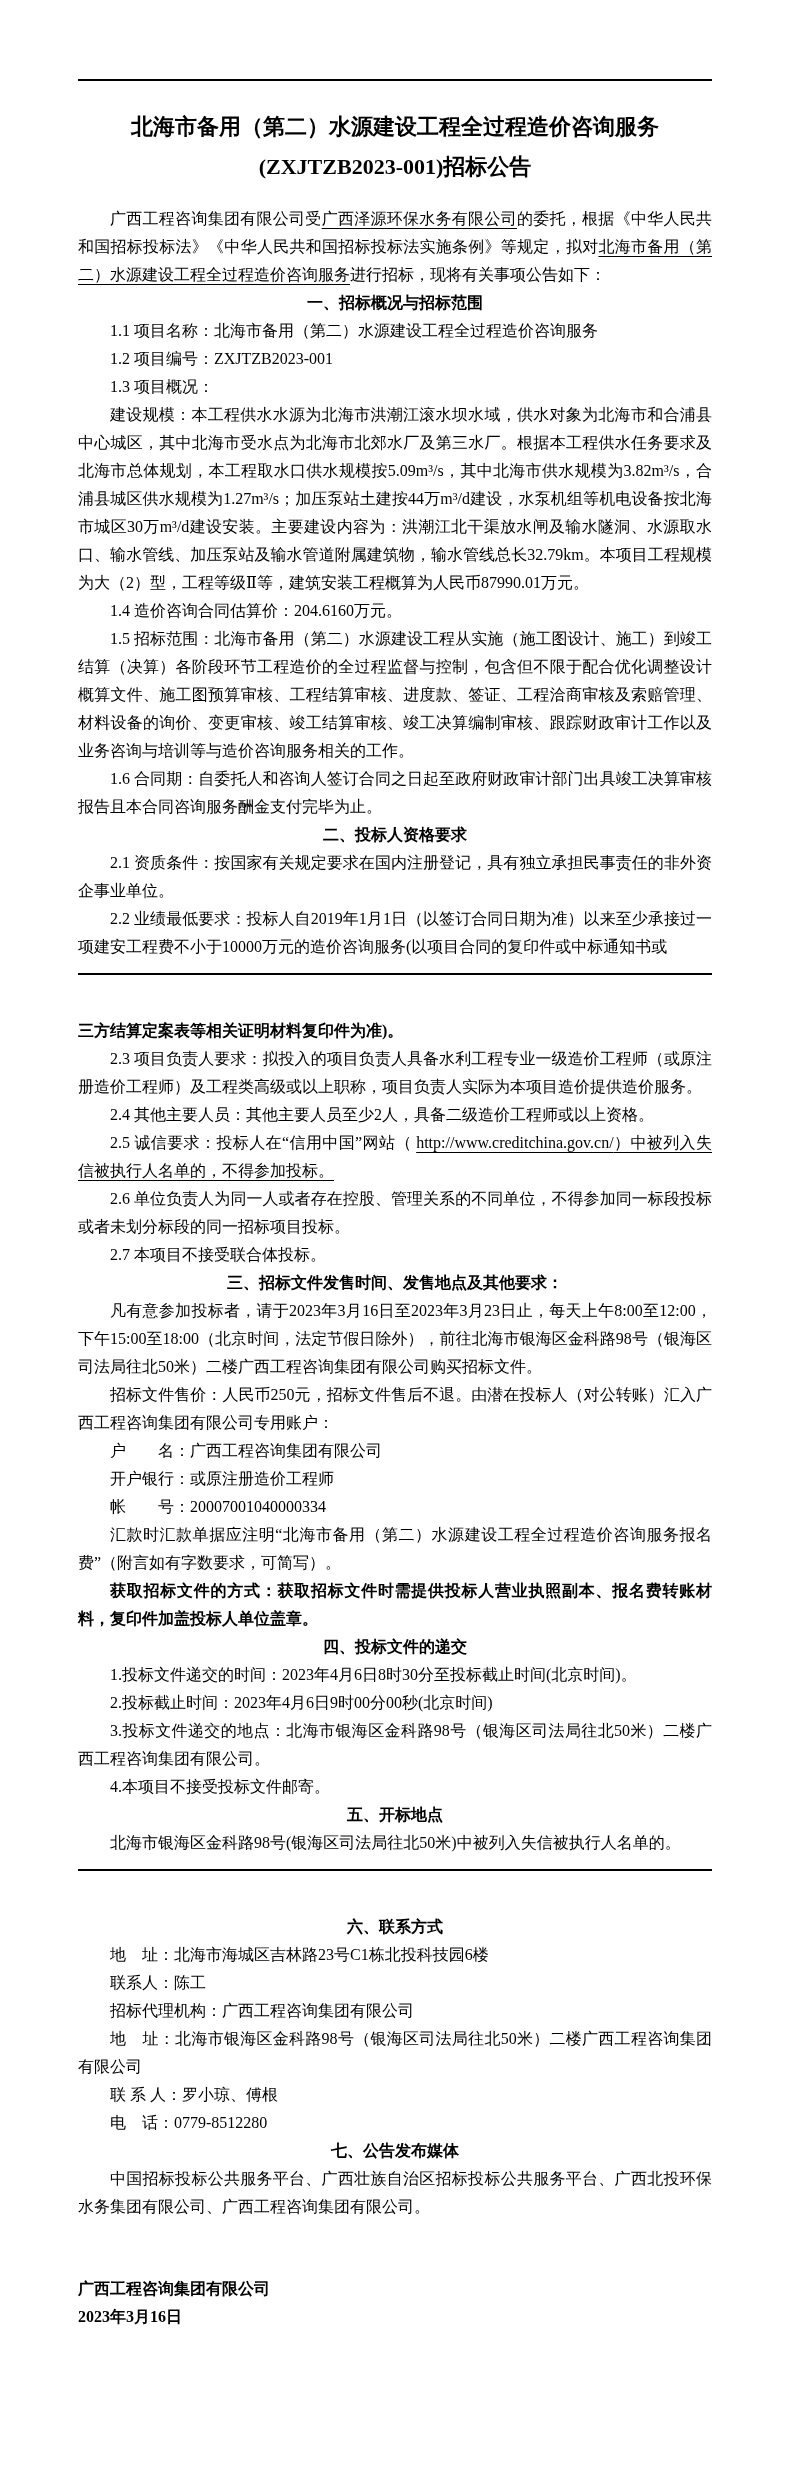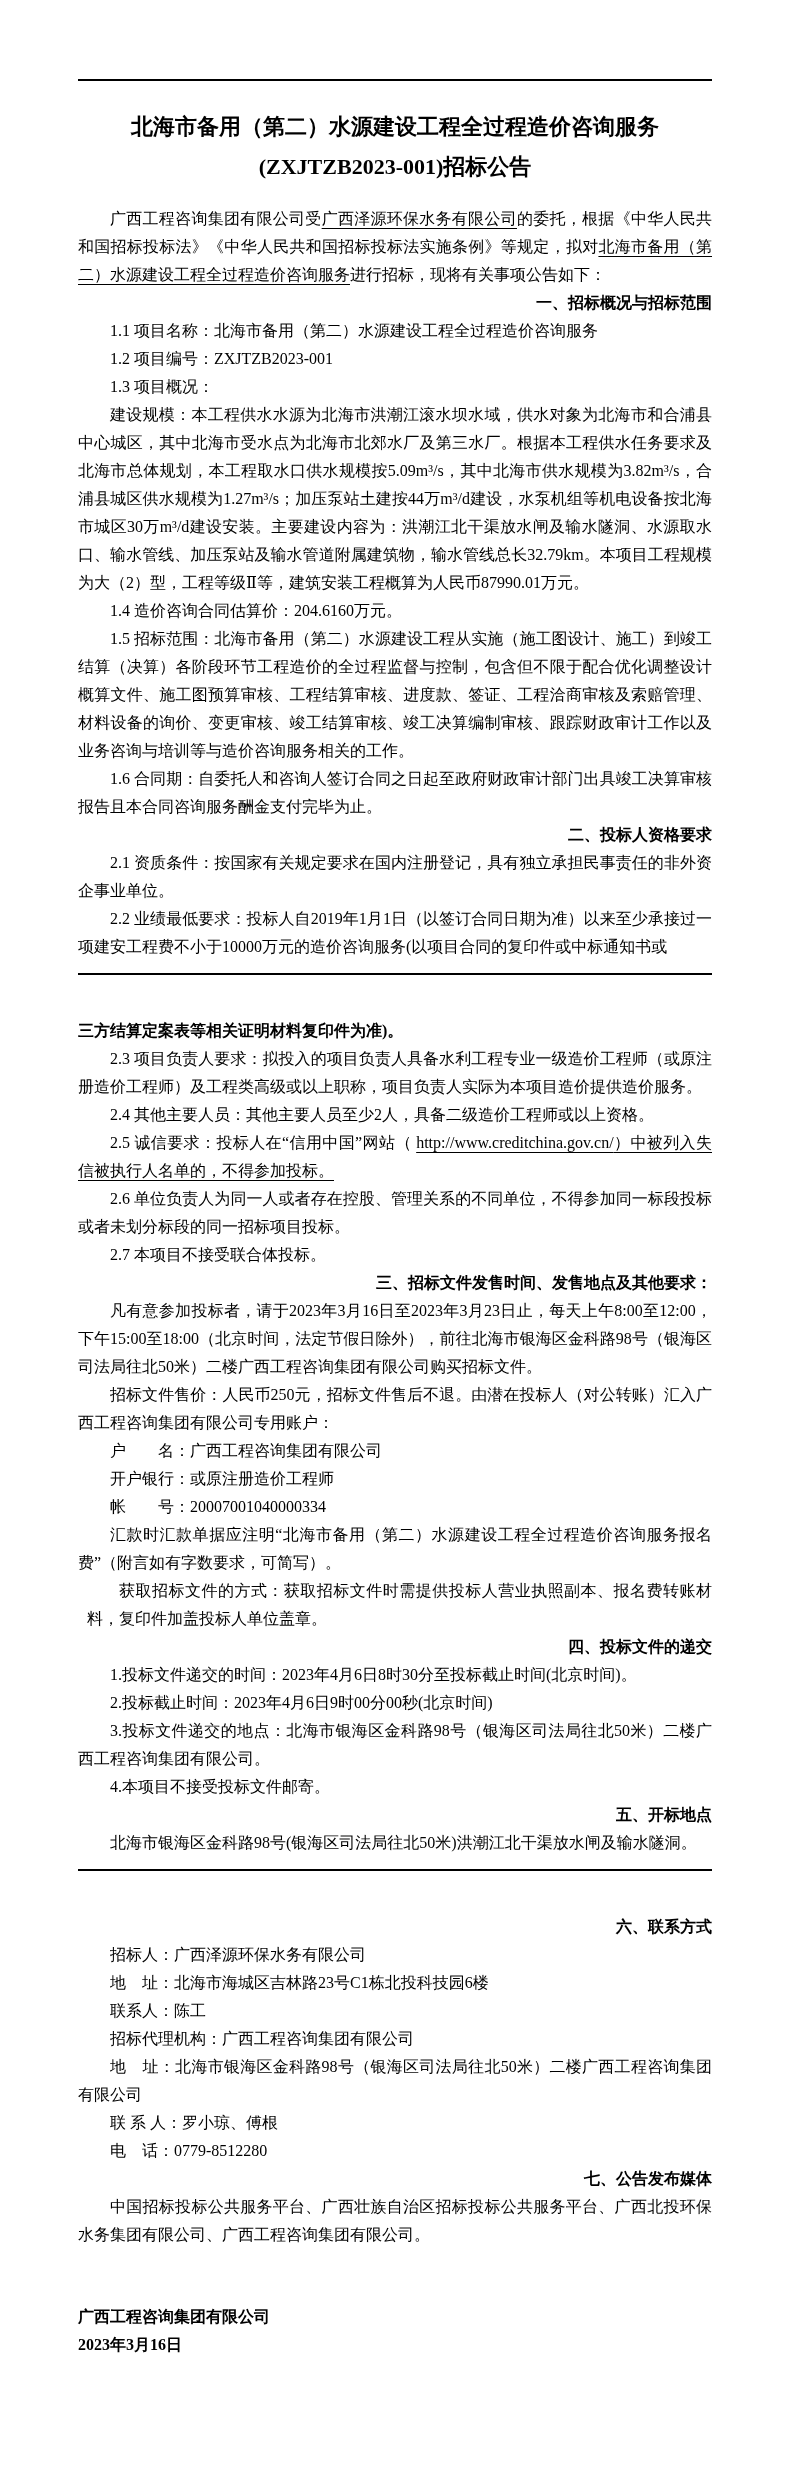--- a/index.html
+++ b/index.html
@@ -37,23 +37,23 @@
   }
   .title .tline { display: block; }
   p.para {
     margin: 0;
     text-indent: 2em;
   }
   p.para.noindent { text-indent: 0; font-weight: bold; }
   p.para.heading {
     text-indent: 0;
     font-weight: bold;
-    text-align: right;
+    text-align: center;
   }
-  p.para.bold { font-weight: normal; margin-left: 9px; }
+  p.para.bold { font-weight: bold; }
   p.para.right {
     text-indent: 0;
     text-align: left;
     padding-right: 2em;
   }
   .spacer { height: 54px; }
   span.u {
     text-decoration: underline;
     text-underline-offset: 4px;
   }
@@ -97,24 +97,23 @@
         <p class="para"><span>开户银行：或原注册造价工程师</span></p>
         <p class="para"><span>帐　　号：20007001040000334</span></p>
         <p class="para"><span>汇款时汇款单据应注明“北海市备用（第二）水源建设工程全过程造价咨询服务报名费”（附言如有字数要求，可简写）。</span></p>
         <p class="para bold"><span>获取招标文件的方式：获取招标文件时需提供投标人营业执照副本、报名费转账材料，复印件加盖投标人单位盖章。</span></p>
         <p class="para heading"><span>四、投标文件的递交</span></p>
         <p class="para"><span>1.投标文件递交的时间：2023年4月6日8时30分至投标截止时间(北京时间)。</span></p>
         <p class="para"><span>2.投标截止时间：2023年4月6日9时00分00秒(北京时间)</span></p>
         <p class="para"><span>3.投标文件递交的地点：北海市银海区金科路98号（银海区司法局往北50米）二楼广西工程咨询集团有限公司。</span></p>
         <p class="para"><span>4.本项目不接受投标文件邮寄。</span></p>
         <p class="para heading"><span>五、开标地点</span></p>
-        <p class="para"><span>北海市银海区金科路98号(银海区司法局往北50米)洪潮江北干渠放水闸及输水隧洞。</span></p>
+        <p class="para"><span>北海市银海区金科路98号(银海区司法局往北50米)中被列入失信被执行人名单的。</span></p>
         <div class="rule mid"></div>
         <p class="para heading"><span>六、联系方式</span></p>
-        <p class="para"><span>招标人：广西泽源环保水务有限公司</span></p>
         <p class="para"><span>地　址：北海市海城区吉林路23号C1栋北投科技园6楼</span></p>
         <p class="para"><span>联系人：陈工</span></p>
         <p class="para"><span>招标代理机构：广西工程咨询集团有限公司</span></p>
         <p class="para"><span>地　址：北海市银海区金科路98号（银海区司法局往北50米）二楼广西工程咨询集团有限公司</span></p>
         <p class="para"><span>联 系 人：罗小琼、傅根</span></p>
         <p class="para"><span>电　话：0779-8512280</span></p>
         <p class="para heading"><span>七、公告发布媒体</span></p>
         <p class="para"><span>中国招标投标公共服务平台、广西壮族自治区招标投标公共服务平台、广西北投环保水务集团有限公司、广西工程咨询集团有限公司。</span></p>
         <div class="spacer"></div>
         <p class="para noindent right"><span>广西工程咨询集团有限公司</span></p>

